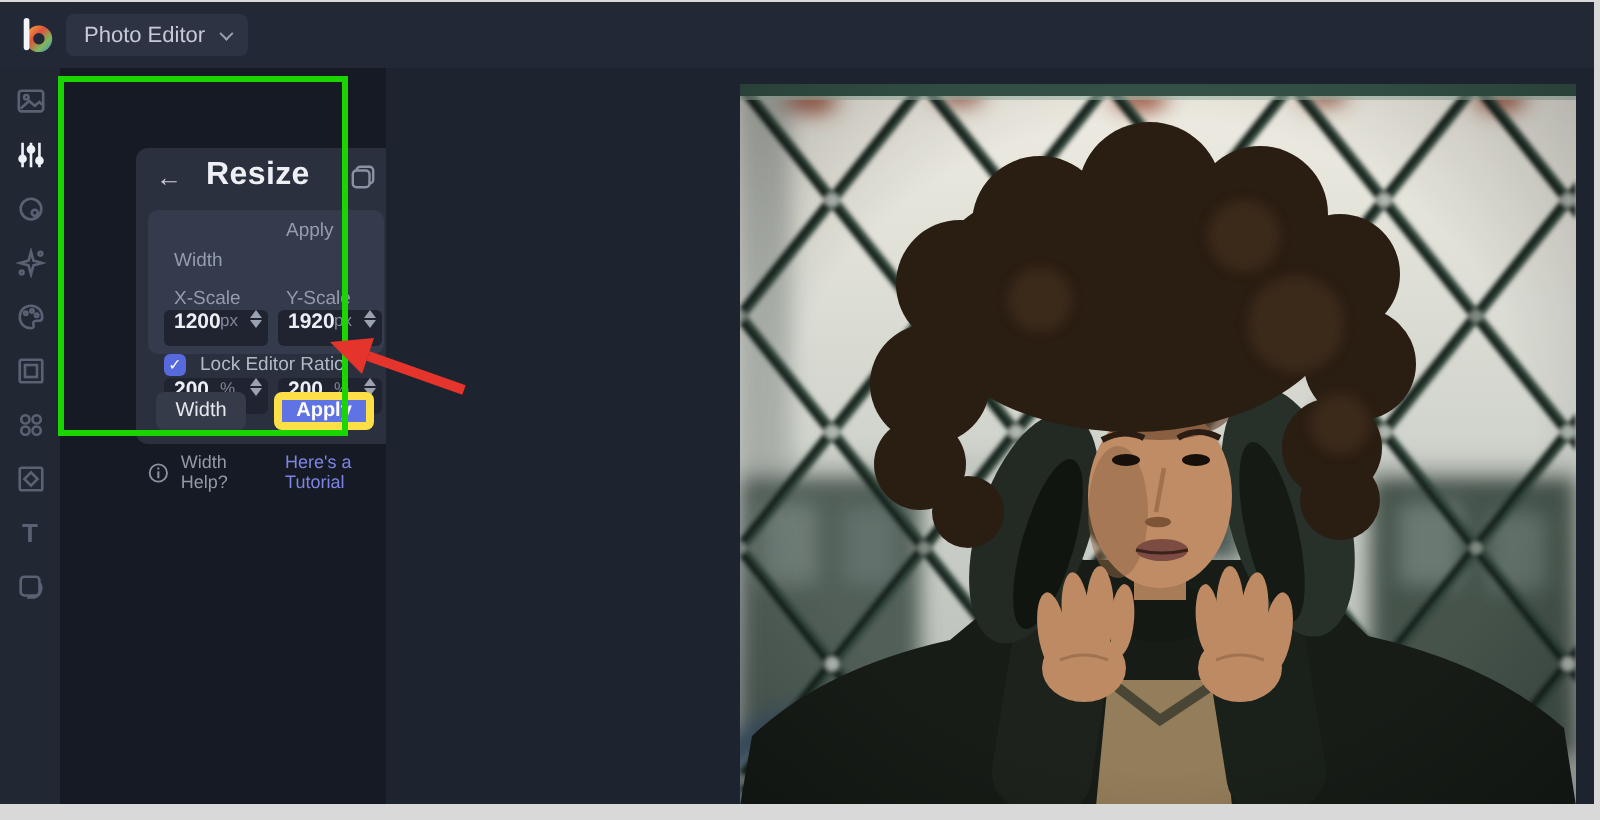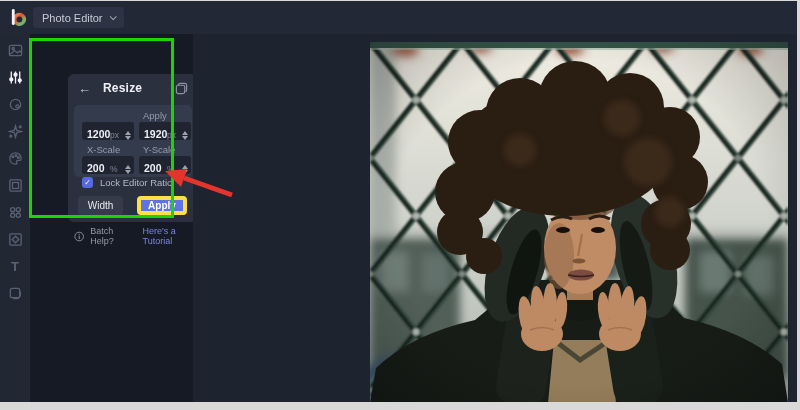--- a/index.html
+++ b/index.html
@@ -22,25 +22,25 @@
   .side-ic { width:30px; height:27px; display:flex; align-items:center; justify-content:center; cursor:pointer; }
   .side-ic svg { stroke:#5a6172; fill:none; stroke-width:1.4; }
   .side-ic.active svg { stroke:#eef1f6; }
   .side-ic .tglyph { font-size:13px; color:#5a6172; font-weight:bold; }
 
   
   .panel-col { position:absolute; top:33px; left:30px; width:163px; height:368px; background:#161a24; }
   .card { position:absolute; left:38px; top:40px; width:130px; height:148px; background:#2a303e; border-radius:6px; }
   .card-head { position:absolute; left:44px; top:46px; width:118px; height:16px; display:flex; align-items:center; }
   .back { color:#c9cdd8; font-size:13px; margin-left:4px; cursor:pointer; }
-  .panel-title { color:#eef0f5; font-size:12px; font-weight:bold; margin-left:12px; letter-spacing:.2px; }
+  .panel-title { color:#eef0f5; font-size:16px; font-weight:bold; margin-left:12px; letter-spacing:.2px; }
   .pin { margin-left:auto; margin-right:4px; cursor:pointer; }
   .inset { position:absolute; left:44px; top:71px; width:118px; height:72px; background:#343b4c; border-radius:5px; }
   .f-label { position:absolute; color:#949cad; font-size:9.5px; }
-  .field { position:absolute; width:52px; height:18px; background:#1f2430; border-radius:3px; display:flex; align-items:flex-end; }
+  .field { position:absolute; width:52px; height:18px; background:#1f2430; border-radius:3px; display:flex; align-items:flex-start;margin-top:33px; }
   .field input { width:30px; border:0; background:transparent; color:#edeff4; font-size:10.5px; font-weight:bold;
                  padding-left:5px; font-family:"Liberation Sans", sans-serif; }
   .unit { color:#7f8798; font-size:8.5px; margin-left:-2px; }
   .stepper { margin-left:auto; margin-right:3px; display:flex; flex-direction:column; gap:1px; cursor:pointer; }
   .st-up { width:0; height:0; border-left:3px solid transparent; border-right:3px solid transparent; border-bottom:4px solid #9aa2b2; }
   .st-dn { width:0; height:0; border-left:3px solid transparent; border-right:3px solid transparent; border-top:4px solid #9aa2b2; }
   .chk-row { position:absolute; left:52px; top:143px; display:flex; align-items:center; gap:7px; }
   .chk { width:11px; height:11px; background:#5669dd; border-radius:3px; color:#fff; font-size:8px; line-height:11px; text-align:center; cursor:pointer; }
   .chk-label { color:#b4b9c6; font-size:9.5px; }
   .btn-cancel { position:absolute; left:48px; top:162px; width:45px; height:19px; background:#353b49; border:0; border-radius:4px;
@@ -212,21 +212,21 @@
 
     <button class="btn-cancel">Width</button>
     <button class="btn-apply">Apply</button>
 
     <div class="help-row">
       <svg width="11" height="11" viewBox="0 0 12 12">
           <circle cx="6" cy="6" r="5" fill="none" stroke="#8a90a0" stroke-width="1.1"></circle>
           <rect x="5.4" y="5" width="1.2" height="4" fill="#8a90a0"></rect>
           <rect x="5.4" y="2.8" width="1.2" height="1.2" fill="#8a90a0"></rect>
         </svg>
-      <span class="help-txt">Batch Help?</span>
+      <span class="help-txt">Width Help?</span>
       <span class="help-link">Here's a Tutorial</span>
     </div>
   </div>
 
   <div class="canvas"></div>
   <div class="photo">
     <svg width="418" height="361" viewBox="0 0 418 361">
       <defs>
         <linearGradient id="bgGrad" x1="0" y1="0" x2="0" y2="1">
           <stop offset="0" stop-color="#efece2"></stop>

